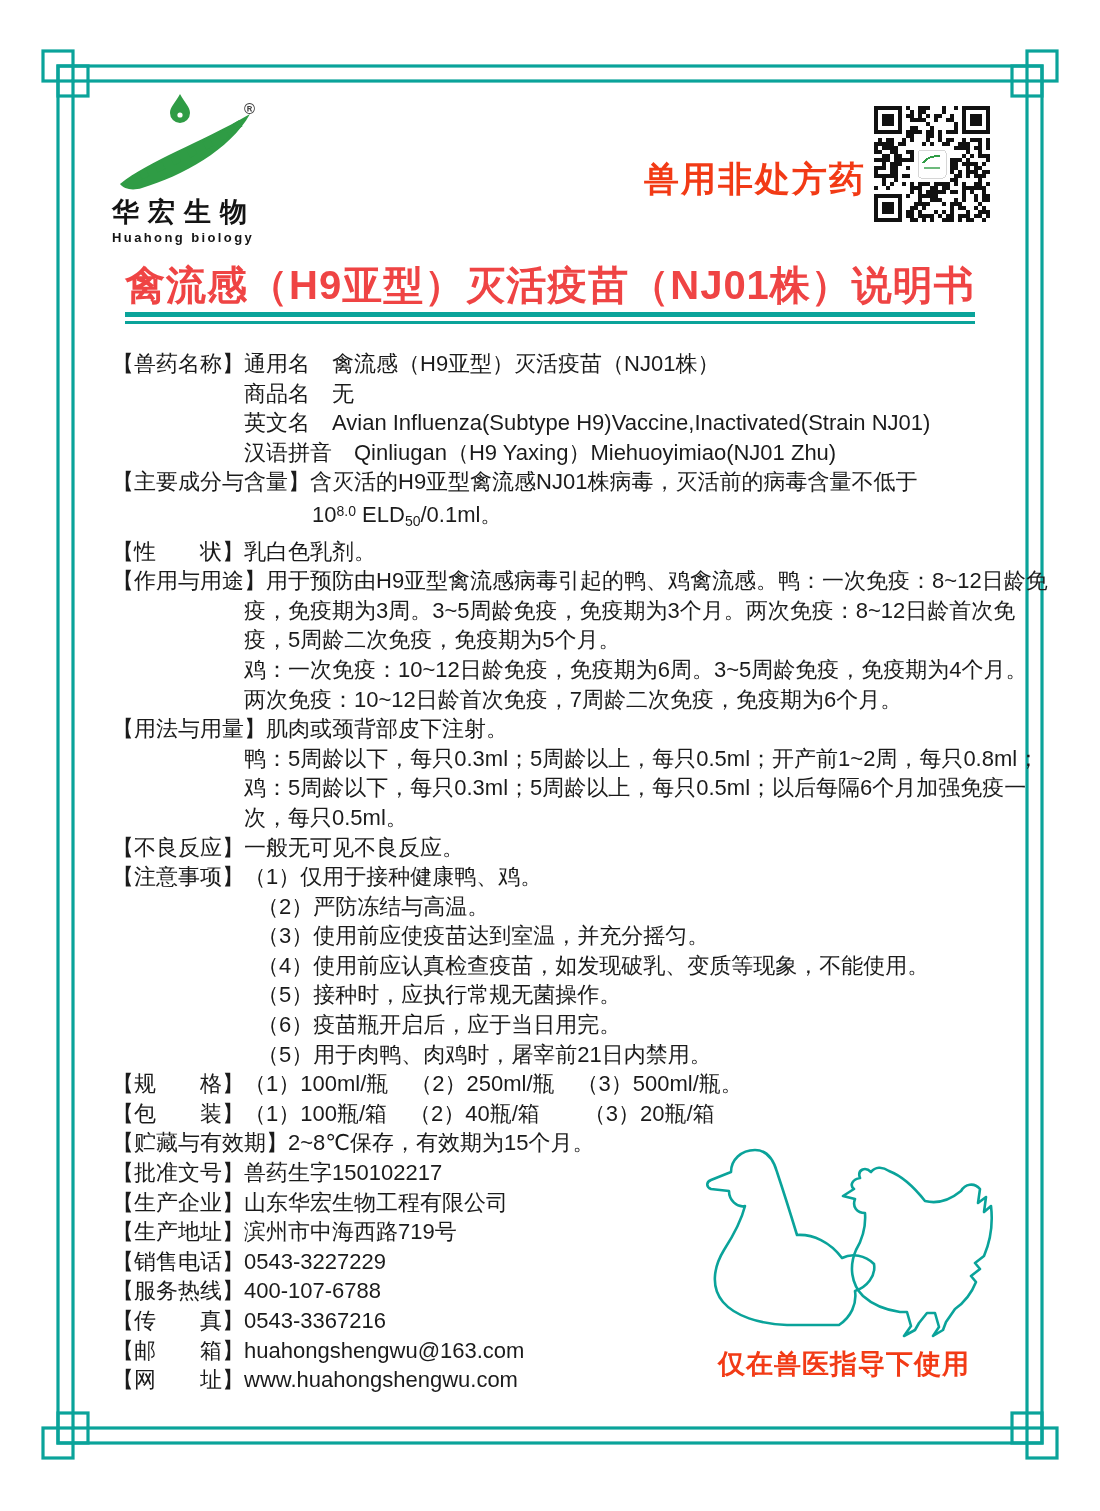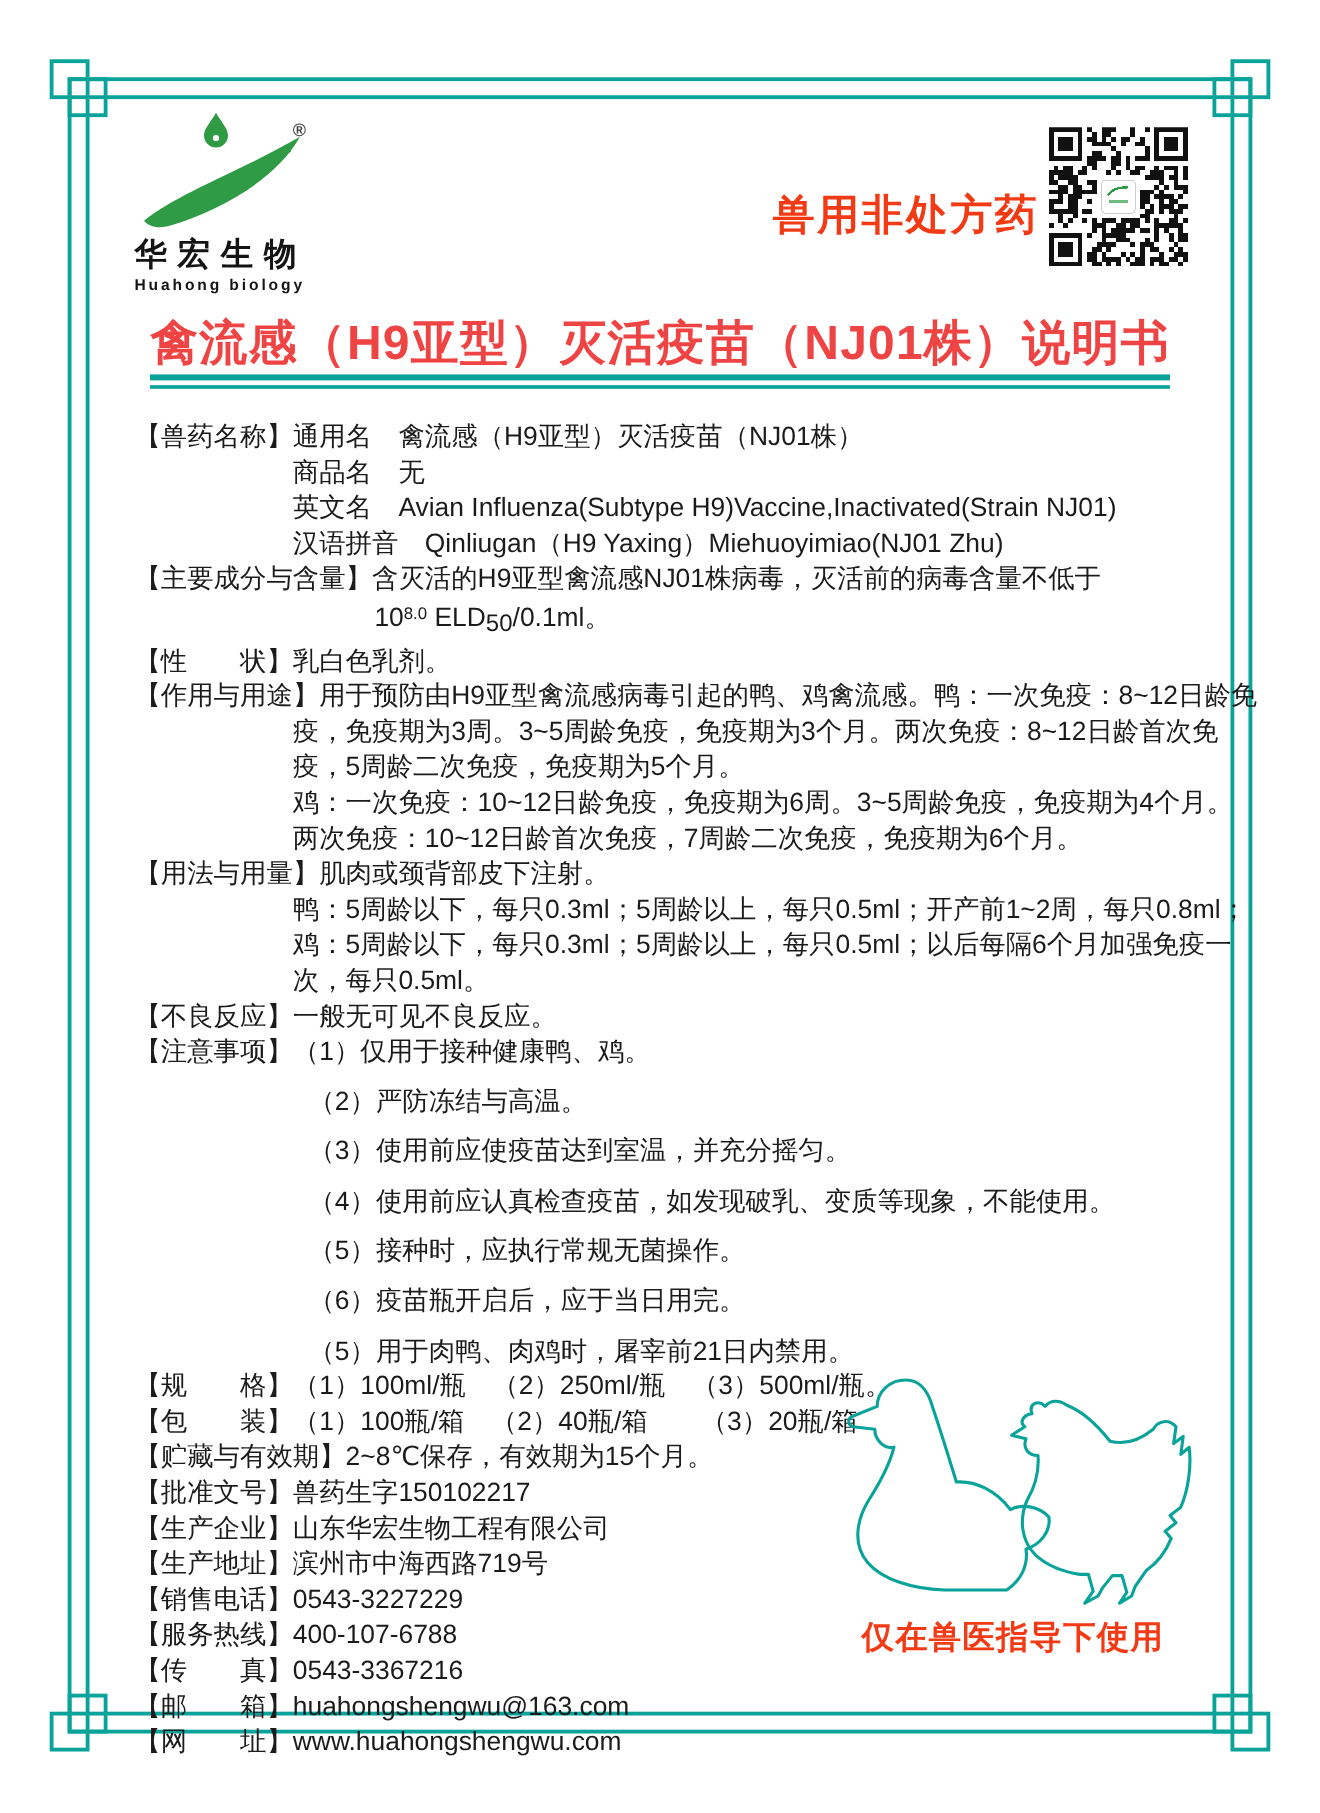--- a/index.html
+++ b/index.html
@@ -20,24 +20,24 @@
   
   .title{position:absolute;left:0;top:258px;width:100%;text-align:center;font-size:40px;font-weight:bold;letter-spacing:1px;color:#ef4444;white-space:nowrap;}
   .rule{position:absolute;left:125px;top:312px;width:850px;}
   .rule .r1{height:5px;background:#0aa39a;}
   .rule .r2{height:3px;background:#0aa39a;margin-top:4px;}
   
   .doc{position:absolute;left:112px;top:349px;width:908px;font-size:22px;line-height:29.6px;}
   .ln{white-space:nowrap;}
   .ind{padding-left:132px;}
   .ind2{padding-left:200px;}
-  .ind3{padding-left:145px;margin-top:12px;}
+  .ind3{padding-left:145px;}
   .lb{display:inline;}
   sup{font-size:14px;vertical-align:6px;margin-top:48px;}
-  sub{font-size:20px;vertical-align:-4px;margin-top:21px;}
+  sub{font-size:14px;vertical-align:-4px;margin-top:21px;}
   
   .birds{position:absolute;left:693px;top:1138px;width:302px;height:202px;}
   .vet-caption{position:absolute;left:693px;top:1346px;width:302px;text-align:center;font-size:27px;font-weight:bold;letter-spacing:1px;color:#f23a15;white-space:nowrap;}
 </style>
 </head>
 <body>
 
 <div class="page">
 
   <svg class="frame" viewBox="0 0 1100 1511">

